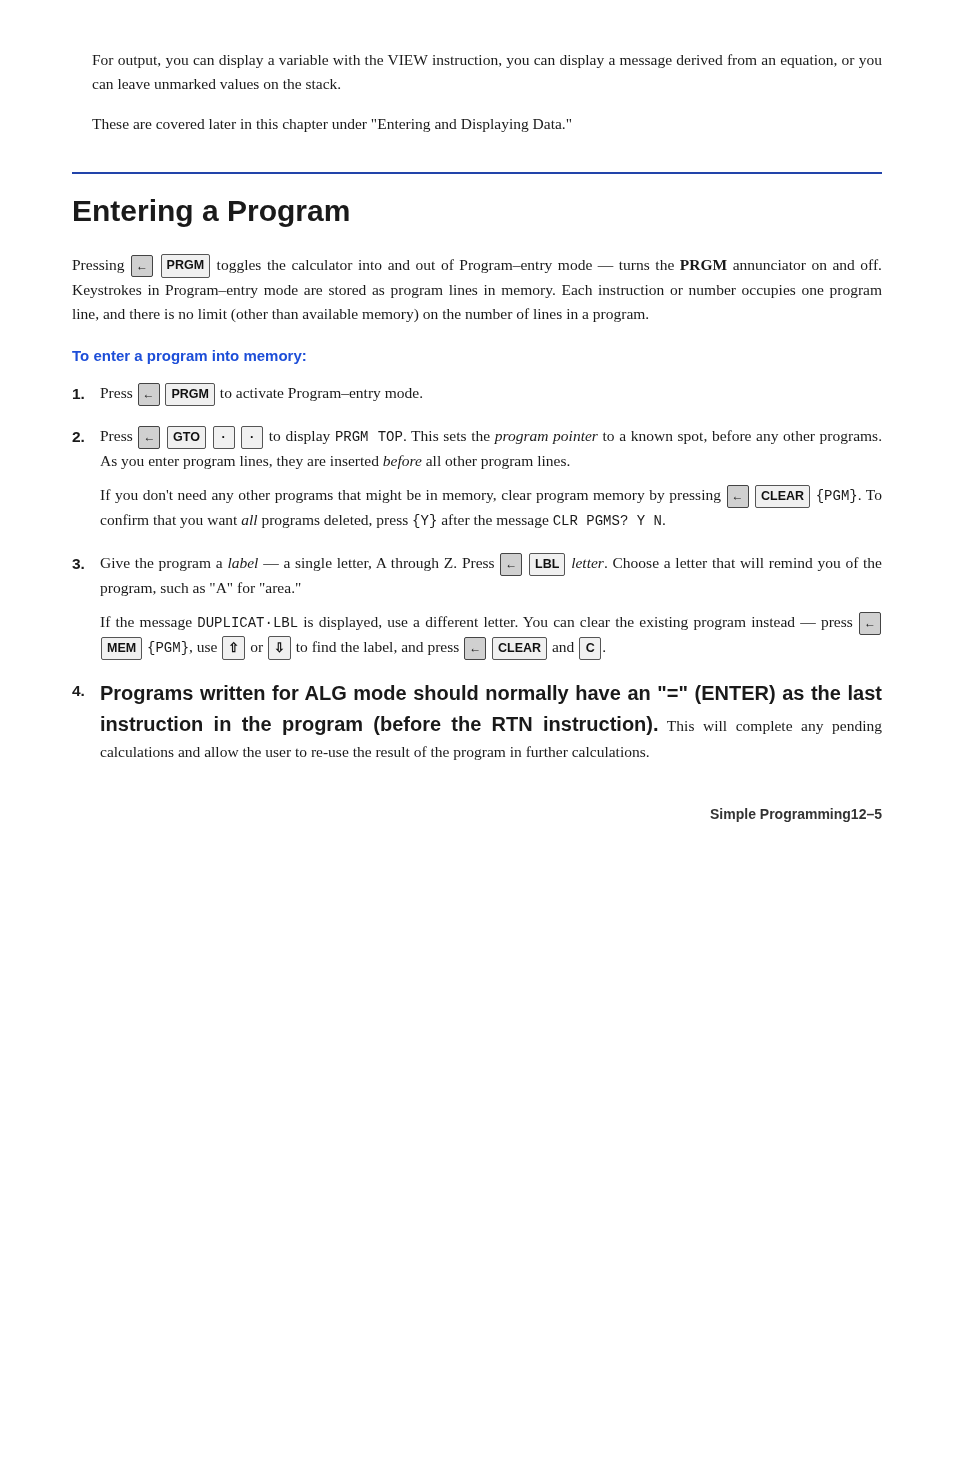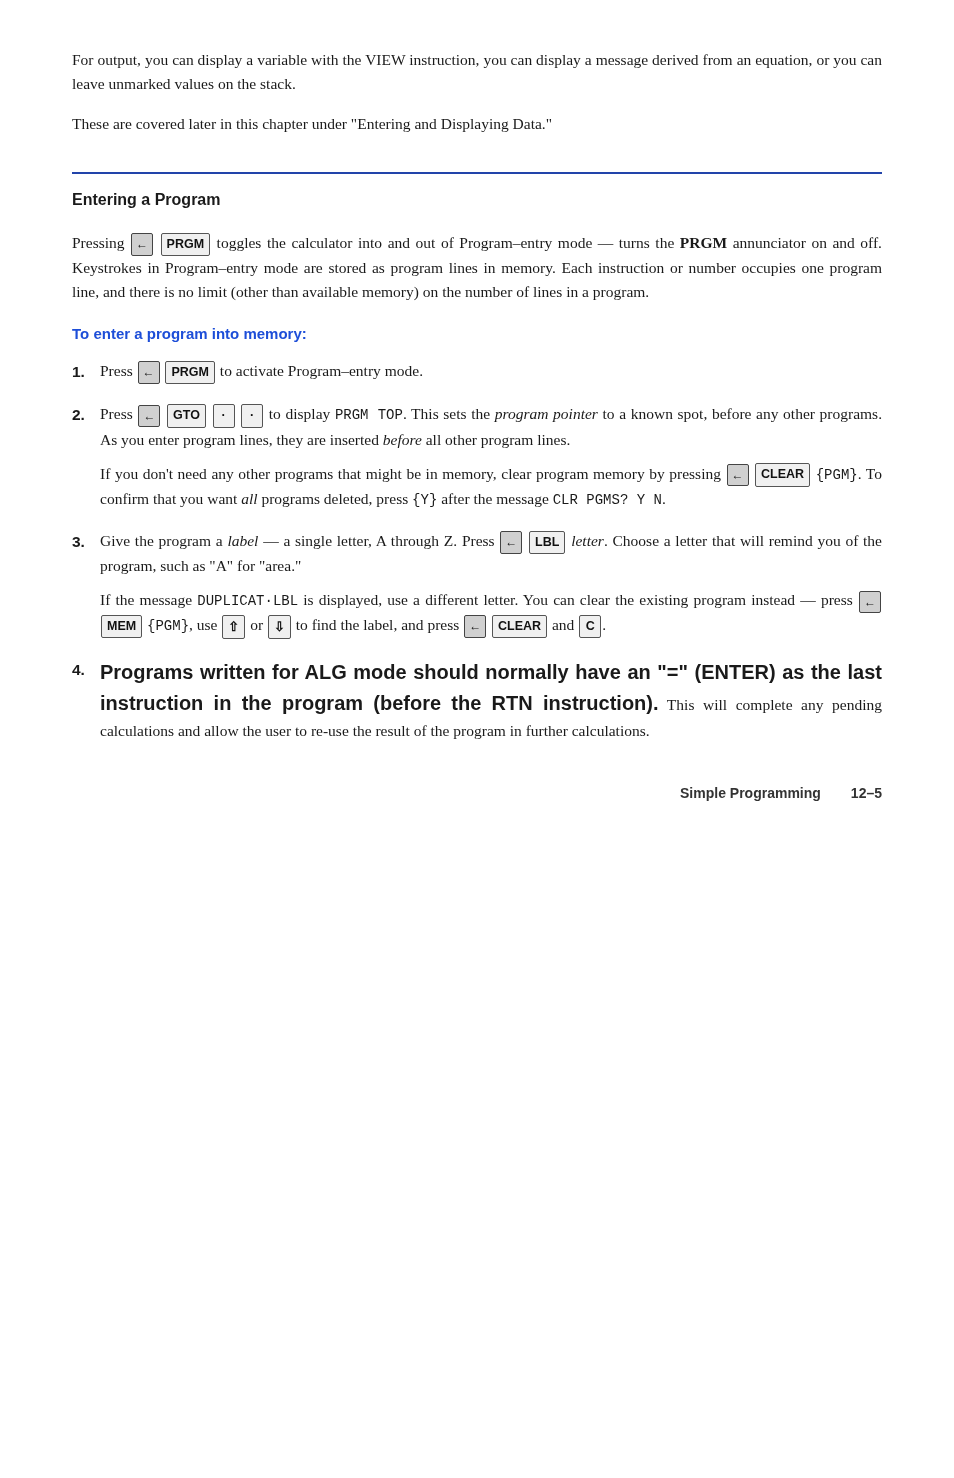--- a/index.html
+++ b/index.html
@@ -8,36 +8,37 @@
       font-family: 'Times New Roman', Times, serif;
       font-size: 15.5px;
       line-height: 1.55;
       color: #1a1a1a;
       width: 954px;
       min-height: 1478px;
       padding: 48px 72px 60px 72px;
     }
     .top-section {
       margin-bottom: 36px;
+      margin-left: 20px;
     }
     .intro-text {
       margin-bottom: 16px;
       text-align: justify;
     }
     .intro-text2 {
       text-align: justify;
     }
     .divider {
       border: none;
       border-top: 2.5px solid #2244aa;
       margin: 36px 0 14px 0;
     }
     .section-title {
       font-family: Arial, Helvetica, sans-serif;
-      font-size: 16px;
+      font-size: 30px;
       font-weight: 900;
       color: #1a1a1a;
       margin-bottom: 18px;
     }
     .body-text {
       text-align: justify;
       margin-bottom: 18px;
     }
     .subsection-title {
       font-family: Arial, Helvetica, sans-serif;
@@ -110,21 +111,20 @@
       font-weight: 700;
     }
     .page-footer {
       display: flex;
       justify-content: flex-end;
       align-items: center;
       margin-top: 40px;
       font-family: Arial, Helvetica, sans-serif;
       font-size: 14px;
       color: #333;
-      gap: 30px;
     }
     .footer-section {
       font-weight: 700;
     }
     .footer-page {
       font-weight: 700;
     }
     .sub-indent {
       margin-top: 10px;
       margin-left: 0;

